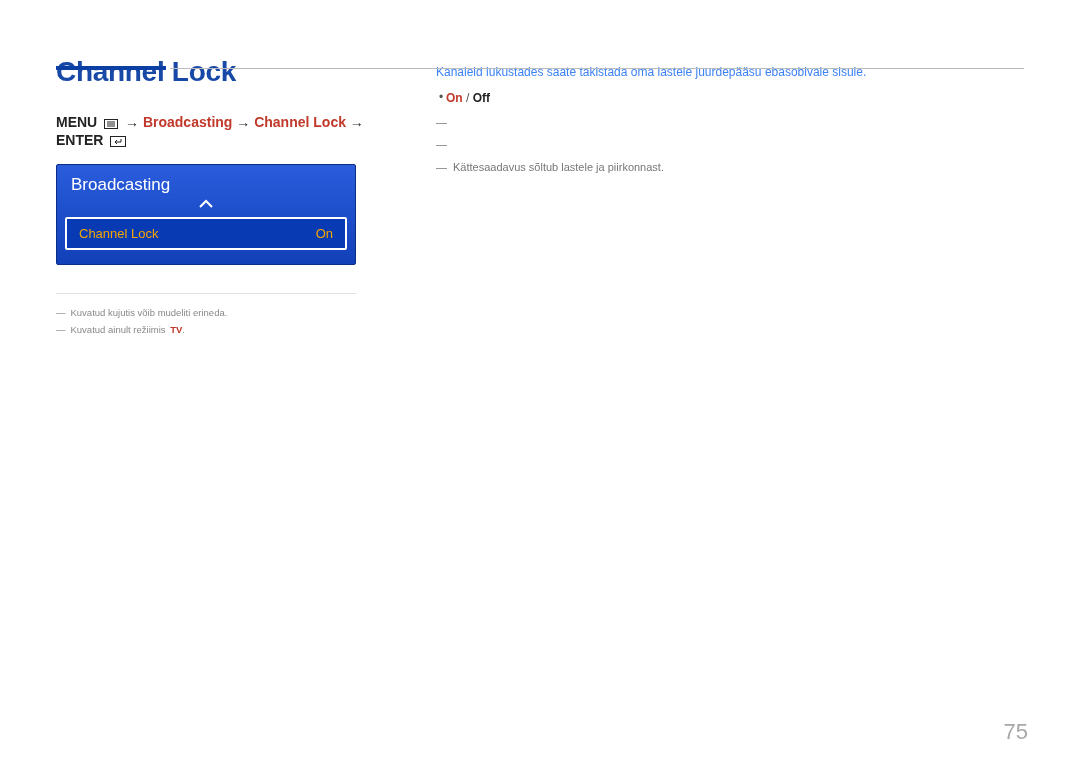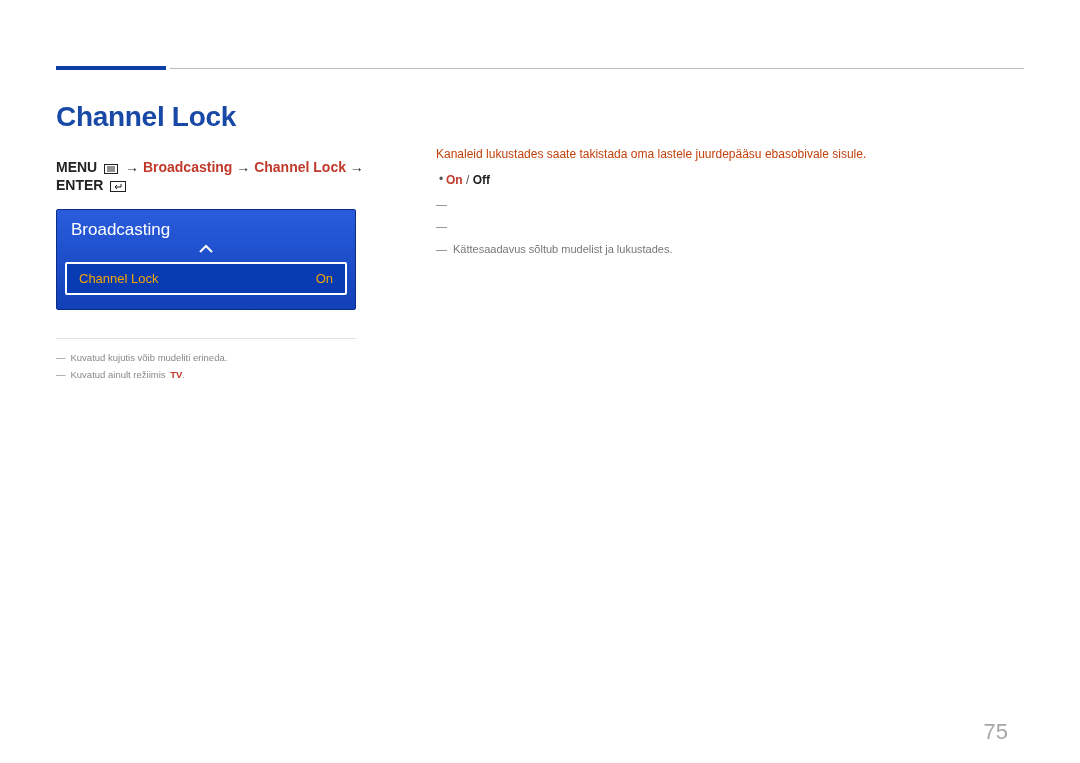--- a/index.html
+++ b/index.html
@@ -1,17 +1,17 @@
 <!DOCTYPE html>
 <html><head>
 <meta charset="utf-8">
 <style>
   * { box-sizing: border-box; margin: 0; padding: 0; }
   html, body { width: 1080px; height: 763px; background: #fff; font-family: Arial, Helvetica, sans-serif; color: #333; }
-  .page { position: relative; width: 1080px; height: 763px; padding: 77px 56px 0 56px; }
+  .page { position: relative; width: 1080px; height: 763px; padding: 32px 56px 0 56px; }
   .top-accent { position: absolute; top: 66px; left: 56px; width: 110px; height: 4px; background: #0b3fa3; }
   .top-rule { position: absolute; top: 68px; left: 170px; right: 56px; height: 1px; background: #bbb; }
   .cols { display: flex; margin-top: 24px; }
   .left { width: 350px; flex: 0 0 350px; padding-right: 30px; }
   .right { flex: 1; padding-left: 30px; padding-top: 6px; font-size: 12px; line-height: 1.7; color: #555; }
 
   .h-title { font-size: 28px; color: #1849a6; font-weight: 600; margin-bottom: 26px; letter-spacing: -0.3px; }
 
   .breadcrumb { font-size: 14px; font-weight: bold; color: #222; margin-bottom: 14px; }
   .breadcrumb .hl { color: #c0392b; font-weight: bold; }
@@ -22,32 +22,32 @@
   .ui-panel-arrow { color: #fff; text-align: center; font-size: 14px; line-height: 14px; padding-bottom: 6px; }
   .ui-item { margin: 0 8px; border: 2px solid #fff; border-radius: 2px; background: #083ab3; padding: 7px 12px; display: flex; justify-content: space-between; font-size: 13px; color: #f7c24b; }
   .ui-item .label { color: #f7a500; }
   .ui-item .val { color: #f7a500; }
 
   .notes-rule { width: 300px; border: none; border-top: 1px solid #e1e1e1; margin-top: 28px; margin-bottom: 10px; }
   .note-line { font-size: 9.5px; color: #888; line-height: 1.8; display: flex; align-items: flex-start; }
   .note-dash { margin-right: 5px; font-size: 9.5px; color: #888; }
   .note-line .tv { color: #c0392b; font-weight: bold; margin-left: 2px; }
 
-  .right p.intro { color: #c2410c; margin-bottom: 6px; margin-top: 37px; }
+  .right p.intro { color: #3b82f6; margin-bottom: 6px; }
   .right .bullet { display: flex; align-items: flex-start; margin-bottom: 4px; }
   .right .bullet .dot { width: 10px; text-align: center; color: #555; font-size: 12px; line-height: 1.6; }
   .right .bullet .txt { }
   .right .onoff .on { color: #c0392b; font-weight: bold; }
   .right .onoff .sep { color: #555; }
   .right .onoff .off { color: #222; font-weight: bold; }
   .right .sub { display: flex; align-items: flex-start; font-size: 11px; color: #777; margin-top: 4px; }
   .right .sub .dash { margin-right: 6px; font-size: 11px; color: #777; }
   .right .sub .tv { color: #c0392b; font-weight: bold; margin-left: 2px; }
 
-  .page-num { position: absolute; bottom: 18px; right: 72px; font-size: 22px; color: #a7a7a7; }
+  .page-num { position: absolute; bottom: 18px; right: 52px; font-size: 22px; color: #a7a7a7; }
 </style>
 </head>
 <body>
 
 <div class="page">
   <div class="top-accent"></div>
   <div class="top-rule"></div>
 
   <div class="cols">
 
@@ -116,20 +116,20 @@
       </div>
 
       <div class="sub">
         <span class="dash">―</span>
       </div>
       <div class="sub">
         <span class="dash">―</span>
       </div>
       <div class="sub">
         <span class="dash">―</span>
-        <span>Kättesaadavus sõltub mudelist ja lukustades.</span>
+        <span>Kättesaadavus sõltub lastele ja piirkonnast.</span>
       </div>
     </div>
 
   </div>
 
   <div class="page-num">75</div>
 </div>
 
 </body></html>

